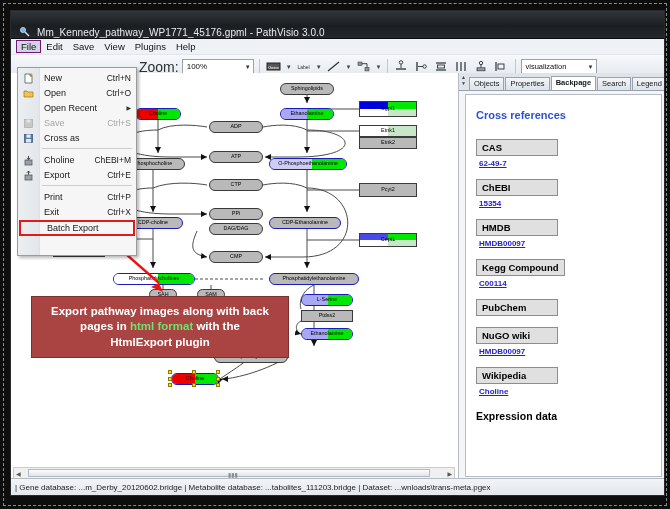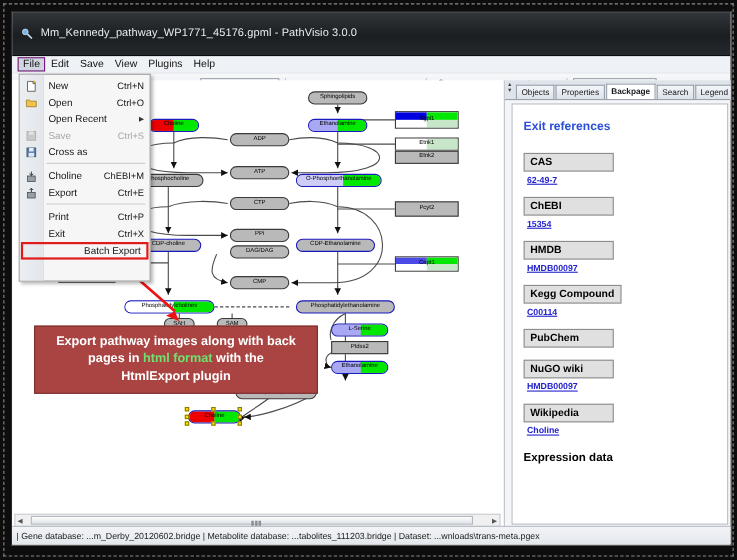--- a/index.html
+++ b/index.html
@@ -26,23 +26,23 @@
   .window {
     position: absolute;
     left: 10px; top: 10px;
     width: 655px; height: 486px;
     background: #eef1f5;
     border: 1px solid #2a2a2a;
     overflow: hidden;
   }
   .titlebar {
     position: relative;
-    height: 40px;
+    height: 28px;
     background: linear-gradient(to bottom,#32363a 0%,#1b1e21 55%,#24282c 100%);
-    display: flex; align-items: center;
+    display: flex; align-items: flex-end;
     padding-left: 7px;
     border-bottom: 1px solid #0b0b0b;
   }
   .title-icon {
     width: 13px; height: 13px;
     margin-right: 6px;
     display: flex; align-items: center; justify-content: center;
   }
   .titlebar-text {
     color: #e9ecef;
@@ -253,21 +253,20 @@
     position:absolute; left:4px; top:2px;
     width: 12px; height: 12px;
     display:flex; align-items:center; justify-content:center;
   }
   .fm-sub { font-size:6px; color:#333; }
   .fm-sep { height:1px; background:#cdcdcd; margin:3px 4px 3px 24px; z-index:2; position:relative; }
   .fm-item.boxed {
     border: 2px solid #e11a1a;
     margin: 1px 1px 16px 1px;
     height: 16px;
-    text-align: right;
   }
   
   .annot {
     position: absolute;
     left: 20px; top: 285px;
     width: 258px; height: 62px;
     background: #a94442;
     border: 1px solid #7b2f2e;
     display: flex; align-items: center; justify-content: center;
     z-index: 30;
@@ -628,21 +627,21 @@
         <div class="tabstrip">
           <span class="tab-scroll-arrows">▲<br>▼</span>
           <div class="tab">Objects</div>
           <div class="tab">Properties</div>
           <div class="tab active">Backpage</div>
           <div class="tab">Search</div>
           <div class="tab">Legend</div>
         </div>
 
         <div class="backpage">
-          <div class="bp-title">Exit references</div>
+          <div class="bp-title">Cross references</div>
 
           <div class="xref-group">
             <div class="xref-head">CAS</div>
             <a class="xref-val">62-49-7</a>
           </div>
           <div class="xref-group">
             <div class="xref-head">ChEBI</div>
             <a class="xref-val">15354</a>
           </div>
           <div class="xref-group">

